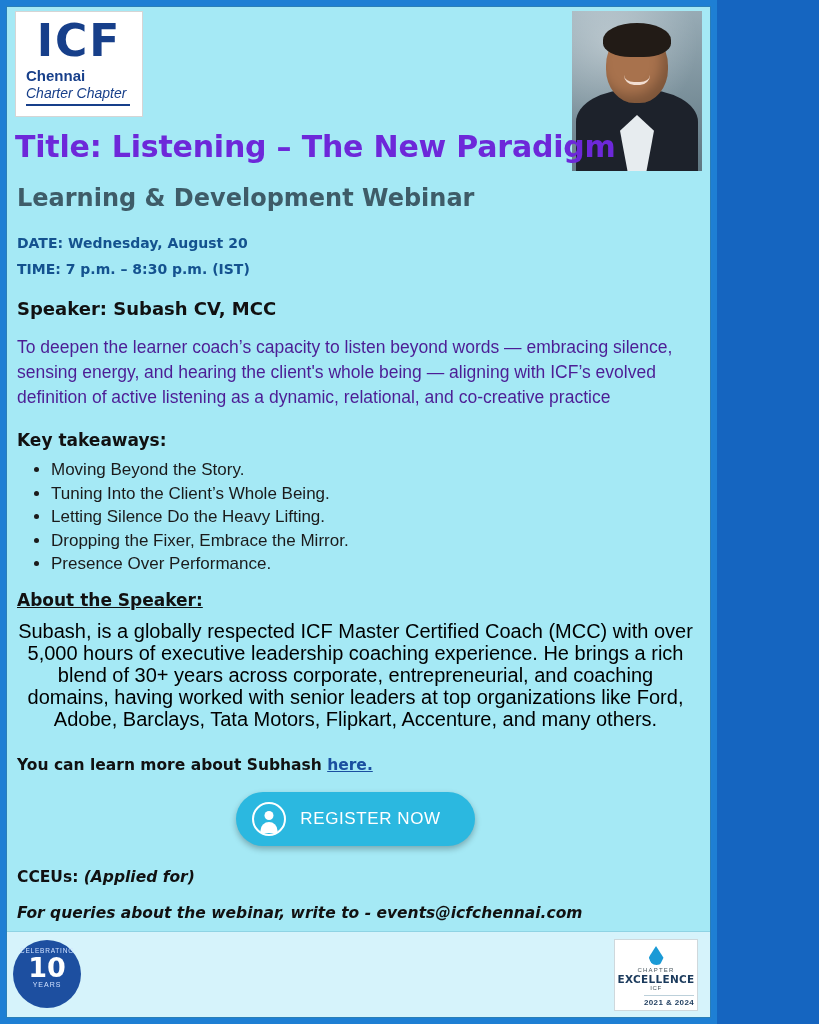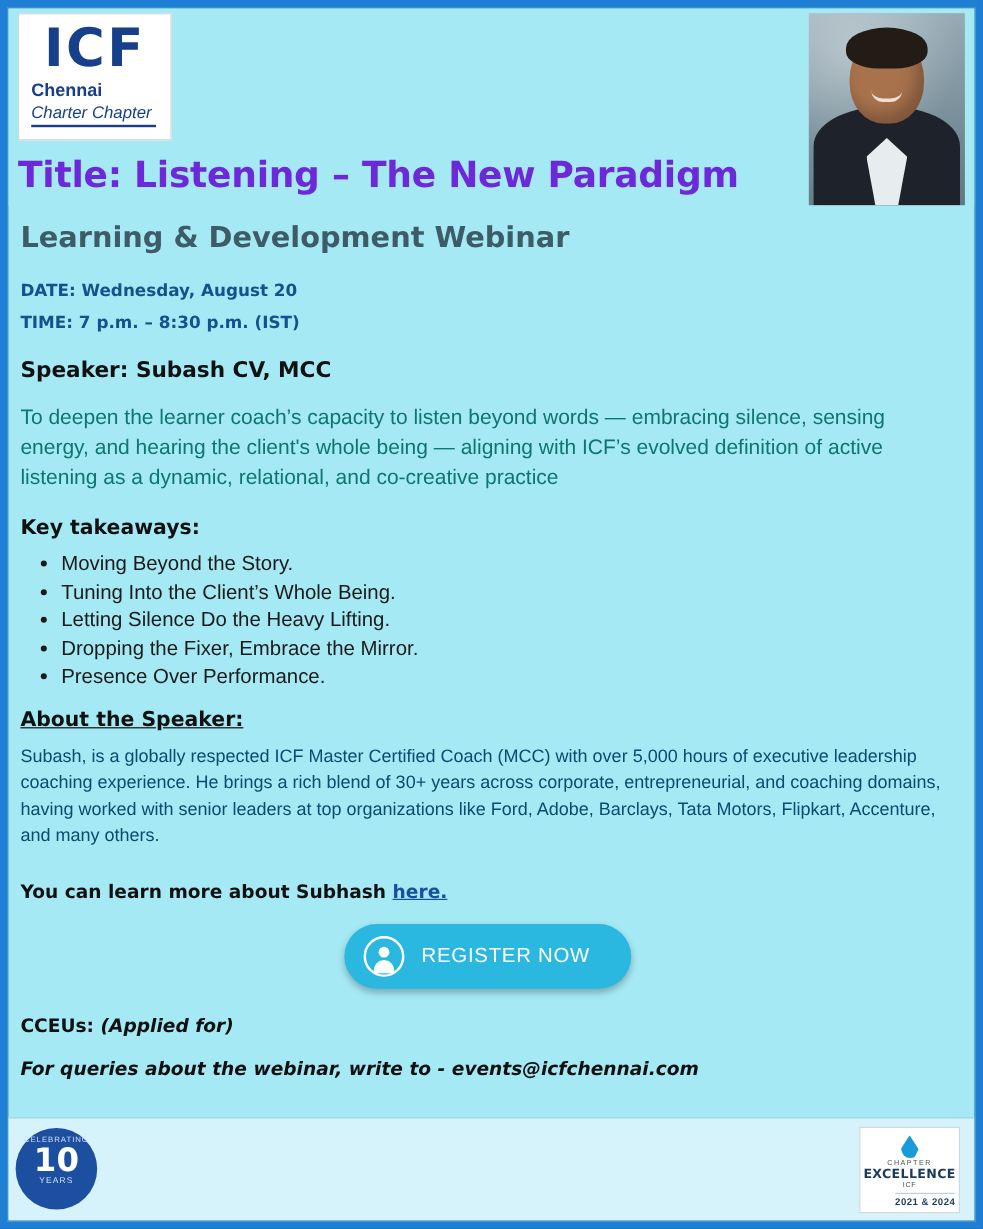--- a/index.html
+++ b/index.html
@@ -7,21 +7,21 @@
     margin: 0; padding: 0;
     background: #1565c0;
   }
   body {
     width: 819px; height: 1024px;
     font-family: "Liberation Sans", sans-serif;
     overflow: hidden;
   }
   .flyer {
     position: relative;
-    width: 819px; height: 1024px;
+    width: 717px; height: 1024px;
     background: #1e7fd4;
     padding: 6px;
   }
   .inner {
     position: relative;
     width: 100%; height: 100%;
     background: #a5e9f5;
     border: 1px solid #2a7fb8;
     overflow: hidden;
   }
@@ -152,21 +152,21 @@
   .speaker-line {
     font-family: "DejaVu Sans", sans-serif;
     font-weight: 700;
     font-size: 18px;
     color: #111111;
     margin-bottom: 16px;
   }
   .intro {
     font-size: 17.5px;
     line-height: 25px;
-    color: #0f766e;
+    color: #4c1d95;
     margin-bottom: 20px;
     max-width: 795px;
   }
   .kt-head {
     font-family: "DejaVu Sans", sans-serif;
     font-weight: 700;
     font-size: 17px;
     color: #111;
     margin-bottom: 8px;
   }
@@ -181,25 +181,26 @@
   }
   .about-head {
     font-family: "DejaVu Sans", sans-serif;
     font-weight: 700;
     font-size: 17px;
     color: #111;
     margin: 14px 0 10px 0;
     text-decoration: underline;
   }
   .about-text {
-    font-size: 15px;
+    font-size: 20px;
     line-height: 22px;
-    color: #0c4a6e;
+    color: #000000;
     max-width: 790px;
     margin-bottom: 26px;
+    text-align: center;
   }
   .learn-more {
     font-family: "DejaVu Sans", sans-serif;
     font-weight: 700;
     font-size: 15.5px;
     color: #111;
     margin-bottom: 18px;
   }
   .learn-more a {
     color: #1a4fa0;

